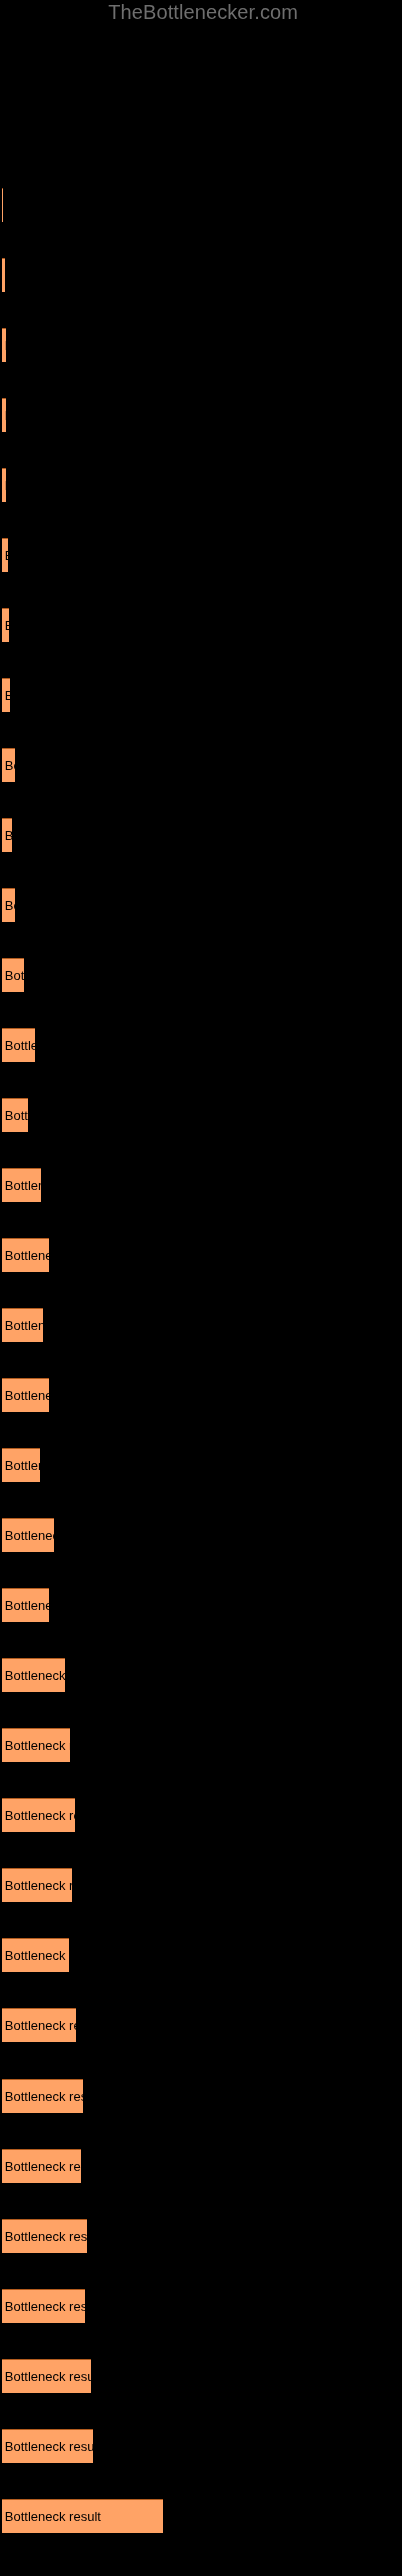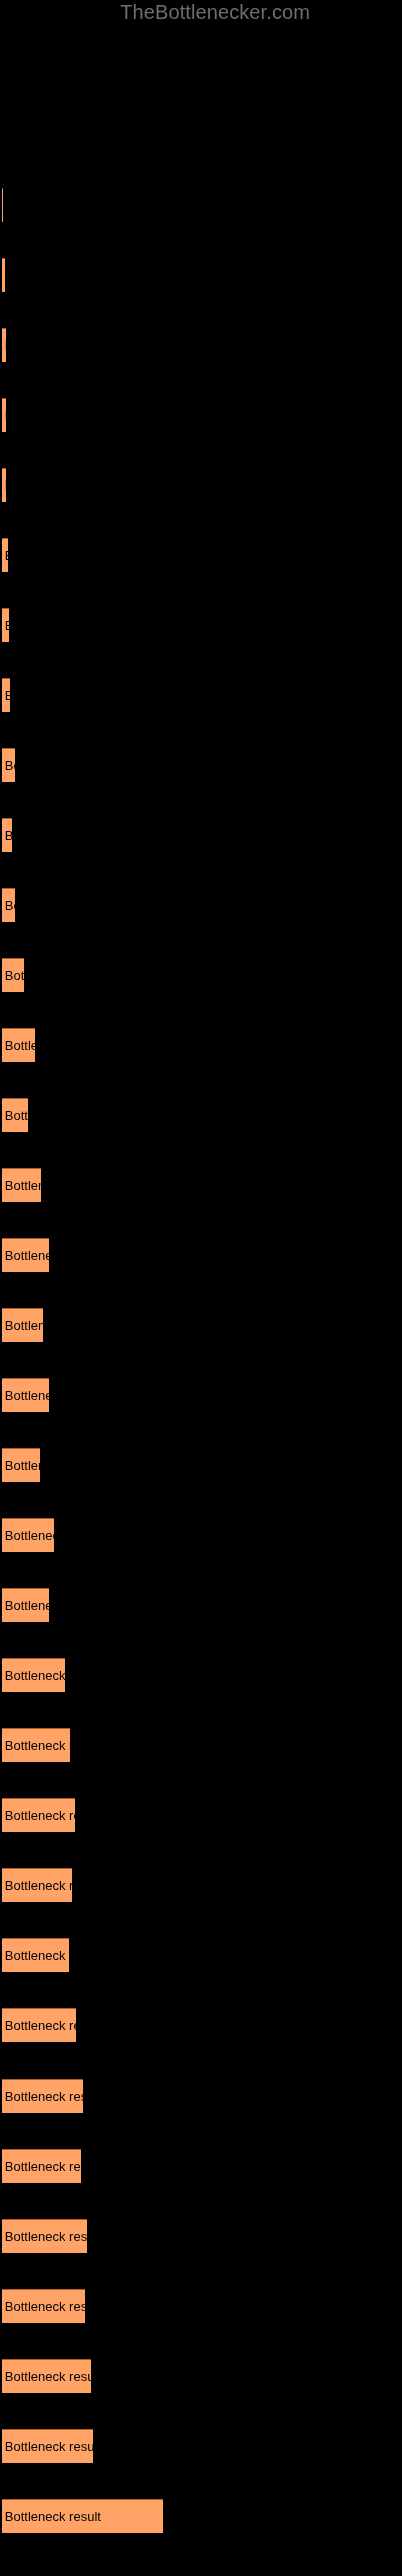--- a/index.html
+++ b/index.html
@@ -22,21 +22,21 @@
     position: relative;
     width: 403px;
     height: 2576px;
     background: #000000;
   }
 
   
   .site-header {
     position: absolute;
     top: 0;
-    left: 12px;
+    left: 0;
     width: 318px;
     height: 27px;
     text-align: right;
     padding-right: 20px;
   }
   .site-title {
     display: inline-block;
     font-family: "Liberation Sans", sans-serif;
     font-size: 20px;
     line-height: 24px;

